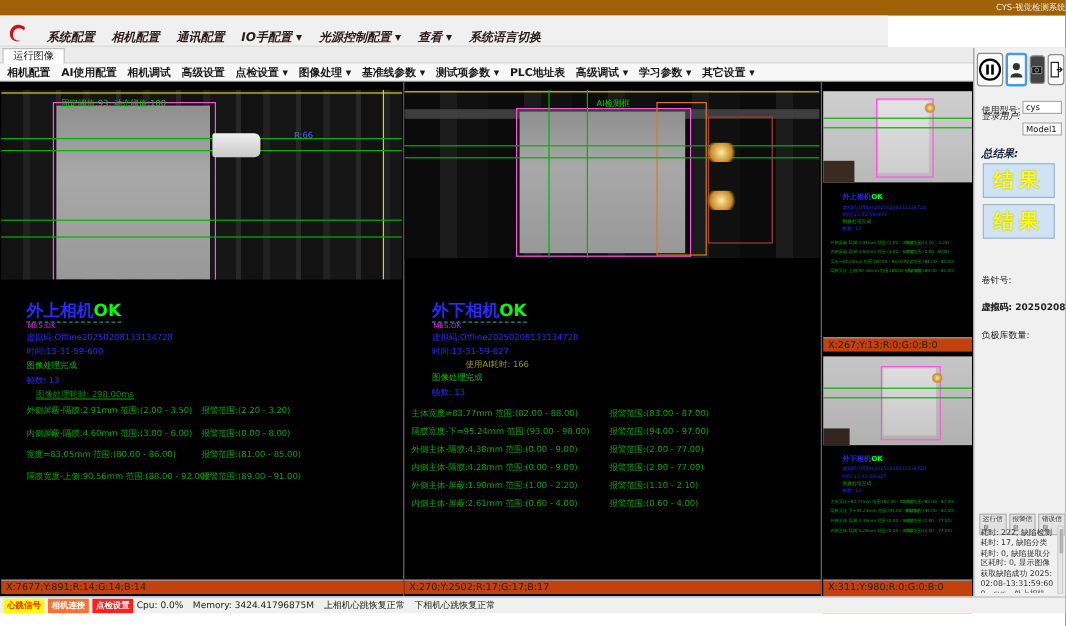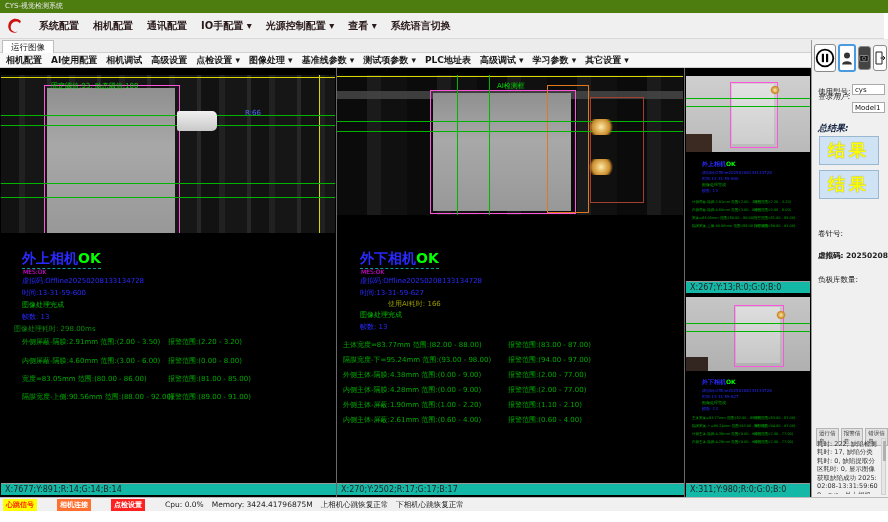--- a/index.html
+++ b/index.html
@@ -1,22 +1,22 @@
 <!DOCTYPE html>
 <html><head>
 <meta charset="utf-8">
 <style>
   html,body{margin:0;padding:0;}
   body{width:888px;height:522px;position:relative;overflow:hidden;background:#ffffff;
        font-family:"DejaVu Sans","Liberation Sans",sans-serif;-webkit-font-smoothing:none;}
   .abs{position:absolute;}
   
-  .titlebar{left:0;top:0;width:888px;height:13px;background:#4d7c0f;color:#e8e8e8;font-size:7px;line-height:13px;padding-left:5px;box-sizing:border-box;}
-  
-  .menubar{left:0;top:13px;width:884px;height:26px;background:#f0f0f0;border-bottom:1px solid #d8d8d8;display:flex;align-items:center;box-sizing:border-box;}
+  .titlebar{left:0;top:0;width:888px;height:13px;background:#a16207;color:#e8e8e8;font-size:7px;line-height:13px;padding-left:5px;box-sizing:border-box;text-align:right;}
+  
+  .menubar{left:0;top:13px;width:740px;height:26px;background:#f0f0f0;border-bottom:1px solid #d8d8d8;display:flex;align-items:flex-end;box-sizing:border-box;font-style:italic;}
   .logo{width:22px;height:20px;margin:0 6px 0 4px;display:flex;align-items:center;justify-content:center;}
   .menu-item{font-size:10px;font-weight:bold;color:#2a1a1a;margin:0 7px;white-space:nowrap;cursor:default;}
   
   .tabrow{left:0;top:39px;width:888px;height:14px;background:#ececec;border-bottom:1px solid #cfcfcf;box-sizing:border-box;}
   .tab{position:absolute;left:2px;top:1px;height:13px;background:#ffffff;border:1px solid #bdbdbd;border-bottom:none;font-size:8.5px;line-height:13px;padding:0 8px;color:#222;}
   
   .toolbar{left:0;top:53px;width:888px;height:15px;background:#f7f7f7;border-bottom:1px solid #d0d0d0;display:flex;align-items:center;padding-left:6px;box-sizing:border-box;}
   .tool-item{font-size:9px;font-weight:bold;color:#1a1a1a;margin-right:9px;white-space:nowrap;cursor:default;}
   
   .mainbg{left:0;top:68px;width:811px;height:429px;background:#000;}
@@ -36,21 +36,21 @@
   .ov-blue{position:absolute;color:#4a6aff;font-size:7px;white-space:nowrap;}
   
   .cam-title{position:absolute;color:#2a2aff;font-size:14px;font-weight:bold;border-bottom:1px dashed #0a9a9a;white-space:nowrap;}
   .cam-ok{color:#00ff00;}
   .mes{position:absolute;color:#ff00ff;font-size:6px;white-space:nowrap;}
   .bline{position:absolute;color:#2a2aff;font-size:7px;white-space:nowrap;}
   .gtext{position:absolute;color:#00bf00;font-size:7px;white-space:nowrap;}
   .gdim{position:absolute;color:#0a8a0a;font-size:7px;white-space:nowrap;}
   .oline{position:absolute;color:#9a9a00;font-size:7px;white-space:nowrap;}
   .mrow{position:absolute;color:#00a800;font-size:7px;white-space:nowrap;}
-  .footerbar{position:absolute;background:#14b8a6;border-top:1px solid #999;color:#222;font-size:8px;line-height:12px;padding-left:4px;box-sizing:border-box;}
+  .footerbar{position:absolute;background:#c2410c;border-top:1px solid #999;color:#222;font-size:8px;line-height:12px;padding-left:4px;box-sizing:border-box;}
   
   .mini-img{position:absolute;overflow:hidden;}
   .mini-text-title{position:absolute;color:#2a2aff;font-size:6px;font-weight:bold;white-space:nowrap;}
   .mini-line{position:absolute;color:#2a2aff;font-size:4px;white-space:nowrap;}
   .mini-green{position:absolute;color:#00a800;font-size:4px;white-space:nowrap;}
   .mini-grow{color:#00a800;font-size:3.5px;white-space:nowrap;line-height:8px;}
   
   .sidebar{left:811px;top:40px;width:77px;height:457px;background:#f0f0f0;border-left:1px solid #9a9a9a;box-sizing:border-box;}
   .btnrow{position:absolute;left:2px;top:4px;width:73px;display:flex;gap:2px;align-items:center;}
   .sbtn{background:#fdfdfd;border:1px solid #8a8a8a;border-radius:3px;display:flex;align-items:center;justify-content:center;cursor:pointer;}
@@ -59,21 +59,21 @@
   .fvalue{position:absolute;background:#fff;border:1px solid #aaa;font-size:7px;color:#111;line-height:10px;padding-left:2px;box-sizing:border-box;}
   .total-label{position:absolute;color:#102040;font-size:9px;font-weight:bold;font-style:italic;}
   .result-box{position:absolute;background:#cfe3f5;border:1px solid #9ab8d0;color:#ffff00;font-size:17px;font-weight:bold;text-align:center;text-shadow:0 0 1px #888;display:flex;align-items:center;justify-content:center;letter-spacing:4px;}
   .logtabs{position:absolute;display:flex;gap:2px;}
   .logtab{background:#e2e2e2;border:1px solid #b5b5b5;font-size:5.5px;color:#333;padding:0 2px;line-height:8px;cursor:pointer;}
   .logtext{position:absolute;color:#333;font-size:6.5px;line-height:1.3;white-space:pre-wrap;word-break:break-all;}
   .scrollbar{position:absolute;width:5px;background:#e6e6e6;border:1px solid #cfcfcf;box-sizing:border-box;}
   .thumb{position:absolute;left:0;width:3px;background:#b0b0b0;}
   
   .statusbar{left:0;top:497px;width:888px;height:14px;background:#f0f0f0;border-top:1px solid #bbb;display:flex;align-items:center;box-sizing:border-box;padding-left:3px;}
-  .badge{font-size:7px;font-weight:bold;padding:1px 3px;margin-right:20px;white-space:nowrap;text-align:center;}
+  .badge{font-size:7px;font-weight:bold;padding:1px 3px;margin-right:3px;white-space:nowrap;text-align:center;}
   .b-yellow{background:#ffff00;color:#ff2000;}
   .b-orange{background:#ff7030;color:#ffffff;}
   .b-red{background:#ff2020;color:#ffffff;}
   .stext{font-size:7.5px;color:#222;margin-right:8px;white-space:nowrap;}
 </style>
 </head>
 <body>
 
 <div class="abs titlebar">
   <span>CYS-视觉检测系统</span>
@@ -132,21 +132,21 @@
 </div>
 
 <span class="cam-title" style="left:22px;top:250px;">
   <span>外上相机</span><span class="cam-ok">OK</span>
 </span>
 <span class="mes" style="left:23px;top:268px;">MES:OK</span>
 <span class="bline" style="left:22px;top:276px;">虚拟码:Offline20250208133134728</span>
 <span class="bline" style="left:22px;top:288px;">时间:13-31-59-600</span>
 <span class="gtext" style="left:22px;top:300px;">图像处理完成</span>
 <span class="bline" style="left:22px;top:312px;">帧数: 13</span>
-<span class="gdim" style="left:14px;top:324px;">图像处理耗时: 298.00ms</span>
+<span class="gdim" style="left:30px;top:324px;text-decoration:underline;">图像处理耗时: 298.00ms</span>
 
 <span class="mrow" style="left:22px;top:337px;">外侧屏蔽-隔膜:2.91mm 范围:(2.00 - 3.50)</span>
 <span class="mrow" style="left:168px;top:337px;">报警范围:(2.20 - 3.20)</span>
 <span class="mrow" style="left:22px;top:356px;">内侧屏蔽-隔膜:4.60mm 范围:(3.00 - 6.00)</span>
 <span class="mrow" style="left:168px;top:356px;">报警范围:(0.00 - 8.00)</span>
 <span class="mrow" style="left:22px;top:374px;">宽度=83.05mm 范围:(80.00 - 86.00)</span>
 <span class="mrow" style="left:168px;top:374px;">报警范围:(81.00 - 85.00)</span>
 <span class="mrow" style="left:22px;top:392px;">隔膜宽度-上侧:90.56mm 范围:(88.00 - 92.00)</span>
 <span class="mrow" style="left:168px;top:392px;">报警范围:(89.00 - 91.00)</span>
 

